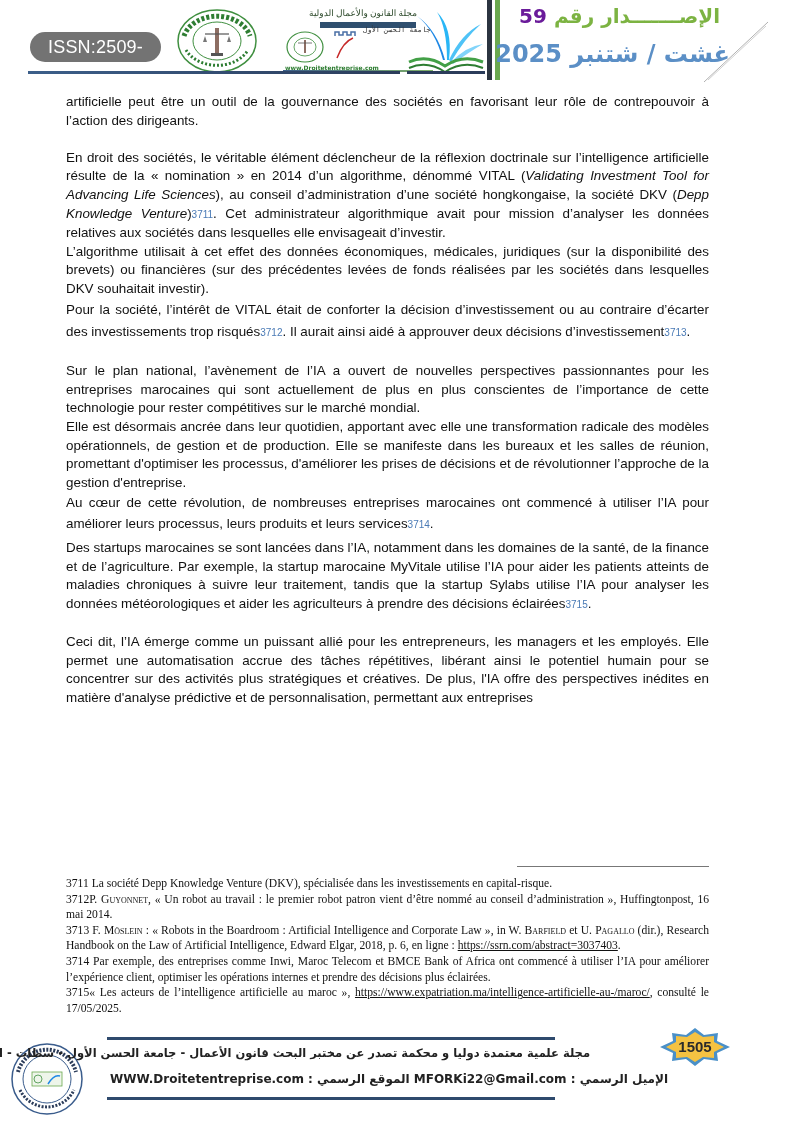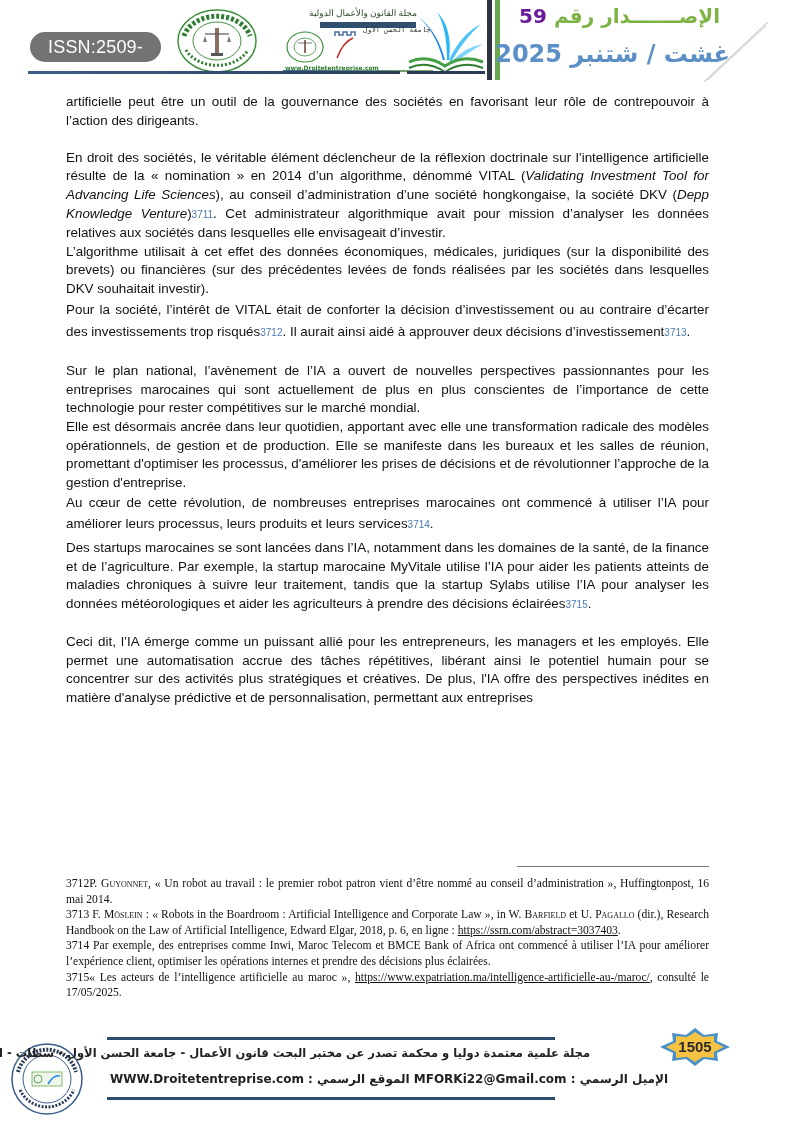--- a/index.html
+++ b/index.html
@@ -124,20 +124,21 @@
   <p>Sur le plan national, l’avènement de l’IA a ouvert de nouvelles perspectives passionnantes pour les entreprises marocaines qui sont actuellement de plus en plus conscientes de l’importance de cette technologie pour rester compétitives sur le marché mondial.</p>
   <p>Elle est désormais ancrée dans leur quotidien, apportant avec elle une transformation radicale des modèles opérationnels, de gestion et de production. Elle se manifeste dans les bureaux et les salles de réunion, promettant d'optimiser les processus, d'améliorer les prises de décisions et de révolutionner l’approche de la gestion d'entreprise.</p>
   <p style="line-height:21px"><span>Au cœur de cette révolution, de nombreuses entreprises marocaines ont commencé à utiliser l’IA pour améliorer leurs processus, leurs produits et leurs services</span><span class="fn-ref">3714</span><span>.</span></p>
   <p style="margin-top:4px"><span>Des startups marocaines se sont lancées dans l’IA, notamment dans les domaines de la santé, de la finance et de l’agriculture. Par exemple, la startup marocaine MyVitale utilise l’IA pour aider les patients atteints de maladies chroniques à suivre leur traitement, tandis que la startup Sylabs utilise l’IA pour analyser les données météorologiques et aider les agriculteurs à prendre des décisions éclairées</span><span class="fn-ref">3715</span><span>.</span></p>
   <div class="gap"></div>
   <p>Ceci dit, l’IA émerge comme un puissant allié pour les entrepreneurs, les managers et les employés. Elle permet une automatisation accrue des tâches répétitives, libérant ainsi le potentiel humain pour se concentrer sur des activités plus stratégiques et créatives. De plus, l'IA offre des perspectives inédites en matière d'analyse prédictive et de personnalisation, permettant aux entreprises</p>
 </div>
 
 <div class="fn-rule"></div>
 <div class="footnotes">
+  <p>3711 La société Depp Knowledge Venture (DKV), spécialisée dans les investissements en capital-risque.</p>
   <p><span>3712P. </span><span class="sc">Guyonnet</span><span>, « Un robot au travail : le premier robot patron vient d’être nommé au conseil d’administration », Huffingtonpost, 16 mai 2014.</span></p>
   <p><span>3713 F. </span><span class="sc">Möslein</span><span> : « Robots in the Boardroom : Artificial Intelligence and Corporate Law », in W. </span><span class="sc">Barfield</span><span> et U. </span><span class="sc">Pagallo</span><span> (dir.), Research Handbook on the Law of Artificial Intelligence, Edward Elgar, 2018, p. 6, en ligne : </span><a>https://ssrn.com/abstract=3037403</a><span>.</span></p>
   <p>3714 Par exemple, des entreprises comme Inwi, Maroc Telecom et BMCE Bank of Africa ont commencé à utiliser l’IA pour améliorer l’expérience client, optimiser les opérations internes et prendre des décisions plus éclairées.</p>
   <p><span>3715« Les acteurs de l’intelligence artificielle au maroc », </span><a>https://www.expatriation.ma/intelligence-artificielle-au-/maroc/</a><span>, consulté le 17/05/2025.</span></p>
 </div>
 
 <svg class="seal" viewBox="0 0 74 74">
   <circle cx="37" cy="37" r="35" fill="#fff" stroke="#3a5c8c" stroke-width="1.5"></circle>
   <circle cx="37" cy="37" r="24" fill="#fff" stroke="#3a5c8c" stroke-width="1"></circle>
   <path d="M8 30 A30 30 0 0 1 66 30" fill="none" stroke="#2b3c5a" stroke-width="4" stroke-dasharray="2 1.5"></path>

